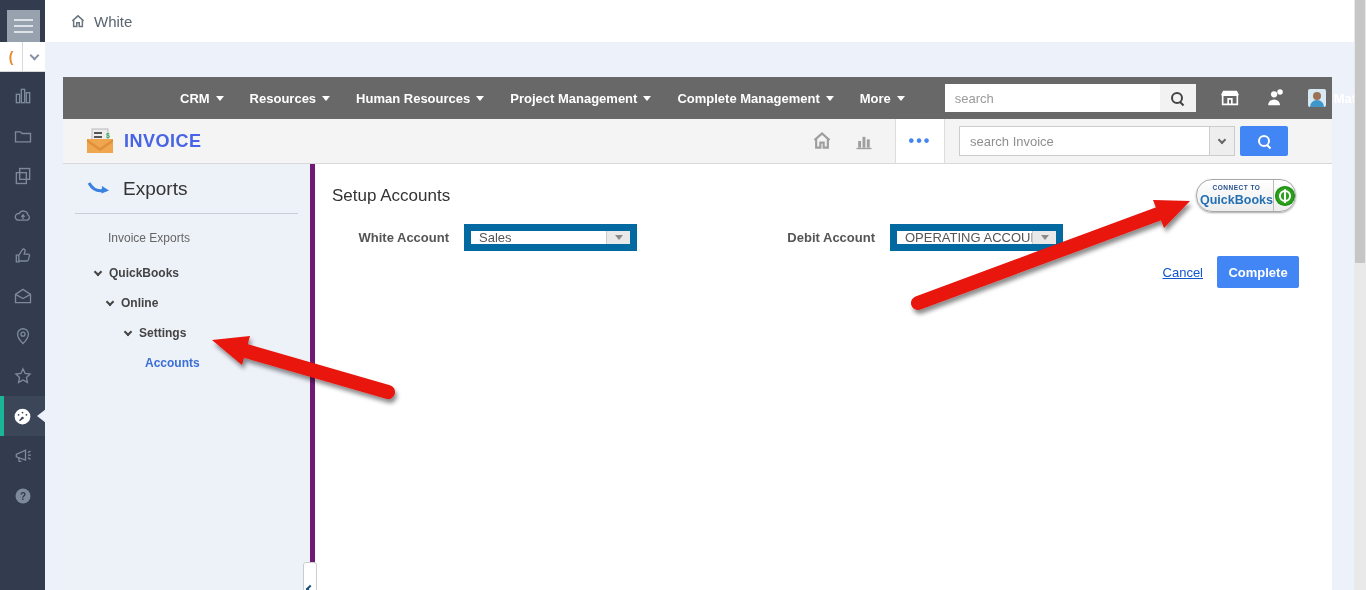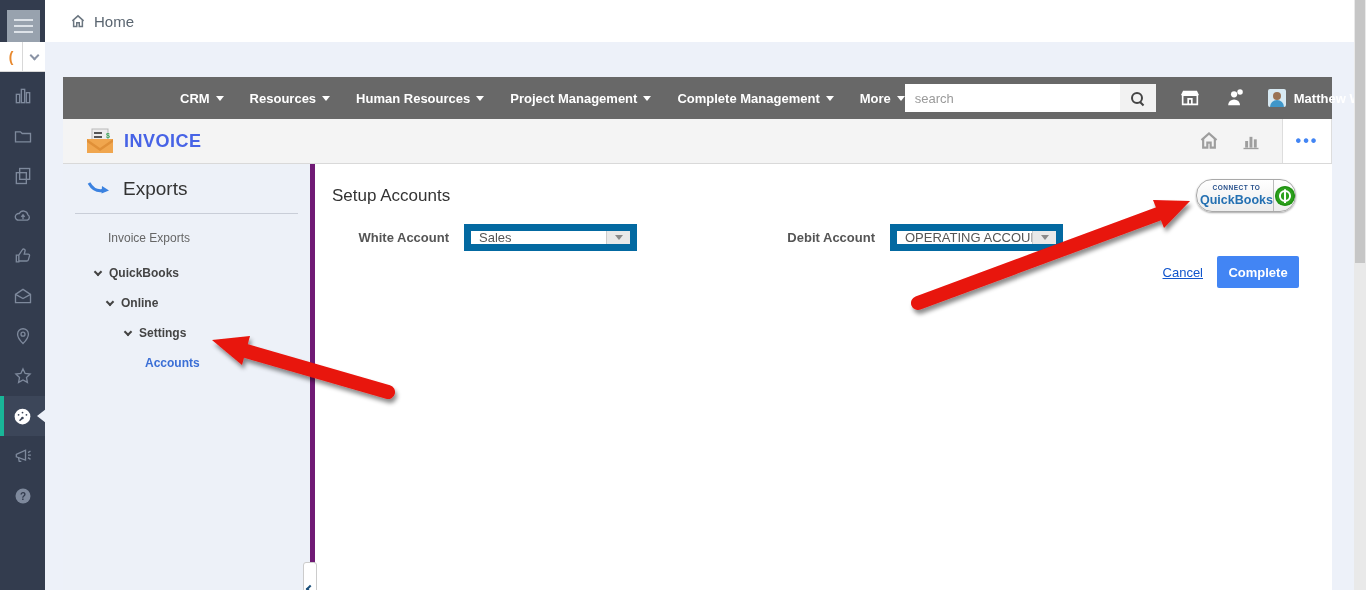--- a/index.html
+++ b/index.html
@@ -29,21 +29,21 @@
   
   .card { position:absolute; left:63px; top:77px; width:1269px; height:513px; background:#ffffff; }
 
   
   .navbar { height:42px; background:#686868; display:flex; align-items:center; color:#fff; }
   .nav-menus { display:flex; align-items:center; gap:26px; margin-left:117px; }
   .nav-item { display:flex; align-items:center; gap:6px; font-size:13px; font-weight:bold; cursor:pointer; white-space:nowrap; }
   .caret { width:0; height:0; border-left:4px solid transparent; border-right:4px solid transparent; border-top:5px solid #fff; }
   .nav-right { display:flex; align-items:center; margin-left:auto; margin-right:42px; }
   .gsearch { display:flex; }
-  .gsearch input { width:215px; height:28px; border:none; outline:none; padding:0 10px; font-size:13px; color:#000000; }
+  .gsearch input { width:215px; height:28px; border:none; outline:none; padding:0 10px; font-size:13px; color:#000000;margin-left:40px; }
   .gsearch input::placeholder { color:#9a9a9a; }
   .gsearch .qbtn { width:36px; height:28px; background:#f2f2f2; display:flex; align-items:center; justify-content:center; cursor:pointer; }
   .mag { position:relative; width:13px; height:13px; }
   .mag::before { content:""; position:absolute; left:0; top:0; width:8px; height:8px; border:2px solid #444; border-radius:50%; }
   .mag::after { content:""; position:absolute; left:9px; top:9px; width:5px; height:2px; background:#444; transform:rotate(45deg); transform-origin:left center; }
   .mag.white::before { border-color:#fff; }
   .mag.white::after { background:#fff; }
   .nav-icon { margin-left:22px; cursor:pointer; display:flex; align-items:center; }
   .avatar { width:18px; height:18px; border-radius:2px; background:#d7e9f2; position:relative; overflow:hidden; margin-left:22px; }
   .avatar::before { content:""; position:absolute; left:5px; top:3px; width:8px; height:8px; border-radius:50%; background:#9a7354; }
@@ -112,21 +112,21 @@
   .arrows { position:absolute; left:0; top:0; width:1366px; height:590px; pointer-events:none; z-index:9; }
 </style>
 </head>
 <body>
 
 <div class="topbar">
   <div class="breadcrumb">
     <svg width="16" height="15" viewBox="0 0 24 24">
         <path d="M3 11 L12 3 L21 11 M5 10 V20 H10 V14 H14 V20 H19 V10" fill="none" stroke="#6b7680" stroke-width="2.4"></path>
       </svg>
-    <span>Home</span>
+    <span>White</span>
   </div>
 </div>
 
 <div class="rail">
   <div class="hamburger-btn">
       <i></i>
       <i></i>
       <i></i>
     </div>
   <div class="logo-box">
@@ -288,20 +288,29 @@
         <svg width="22" height="20" viewBox="0 0 24 24">
             <rect x="5" y="12" width="3.5" height="8" fill="#9e9e9e"></rect>
             <rect x="10.2" y="7" width="3.5" height="13" fill="#9e9e9e"></rect>
             <rect x="15.4" y="10" width="3.5" height="10" fill="#9e9e9e"></rect>
             <path d="M3 21 H21" stroke="#9e9e9e" stroke-width="1.6"></path>
           </svg>
       </div>
       <div class="ellipsis-box">
           <span>•••</span>
         </div>
+      <div class="inv-search">
+        <input type="text" placeholder="search Invoice" style="">
+        <div class="chev-cell">
+            <span class="chev-down-xs"></span>
+          </div>
+        <div class="sbtn">
+            <span class="mag white"></span>
+          </div>
+      </div>
     </div>
   </div>
 
   <div class="card-body">
     <div class="tree-panel">
       <div class="tree-head">
         <svg width="24" height="16" viewBox="0 0 24 16">
             <path d="M2 2 C6 9, 12 11, 18 9" fill="none" stroke="#3b82e0" stroke-width="3"></path>
             <path d="M15 5 L22 9.5 L14.5 12.5 Z" fill="#3b82e0"></path>
           </svg>

